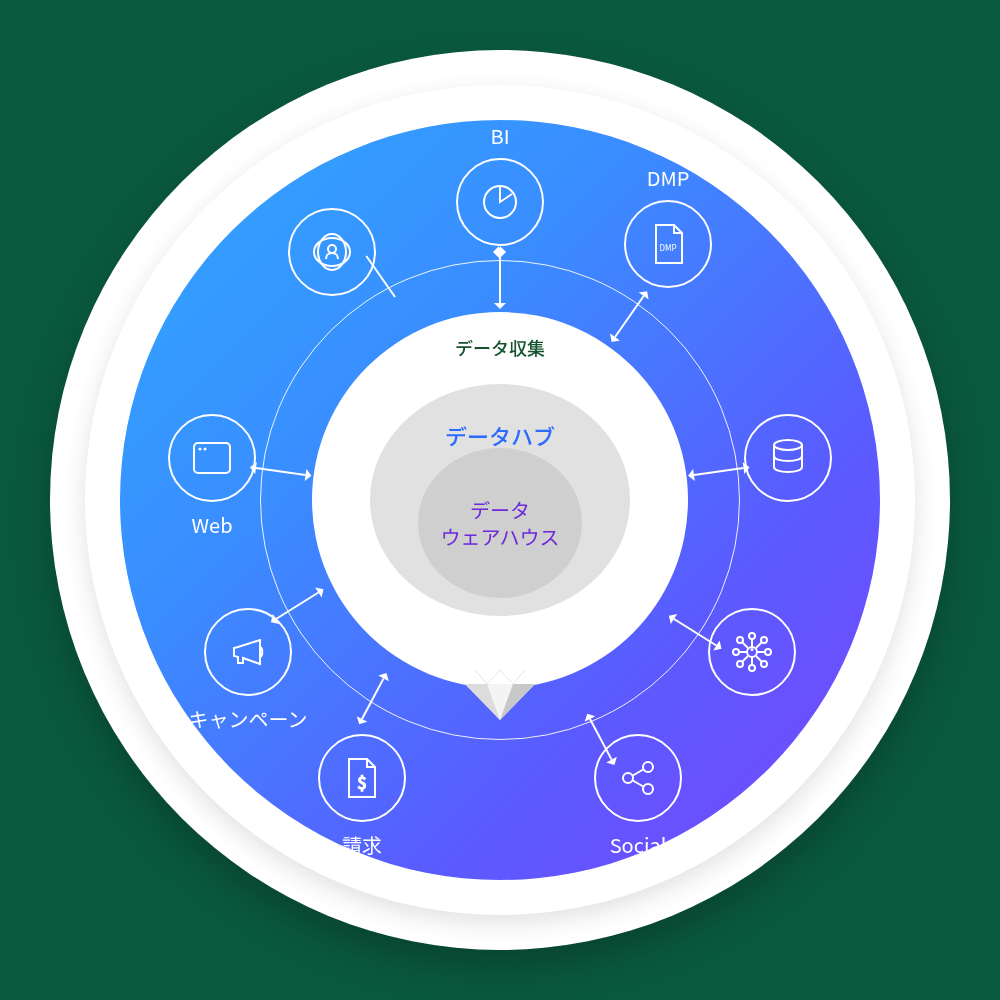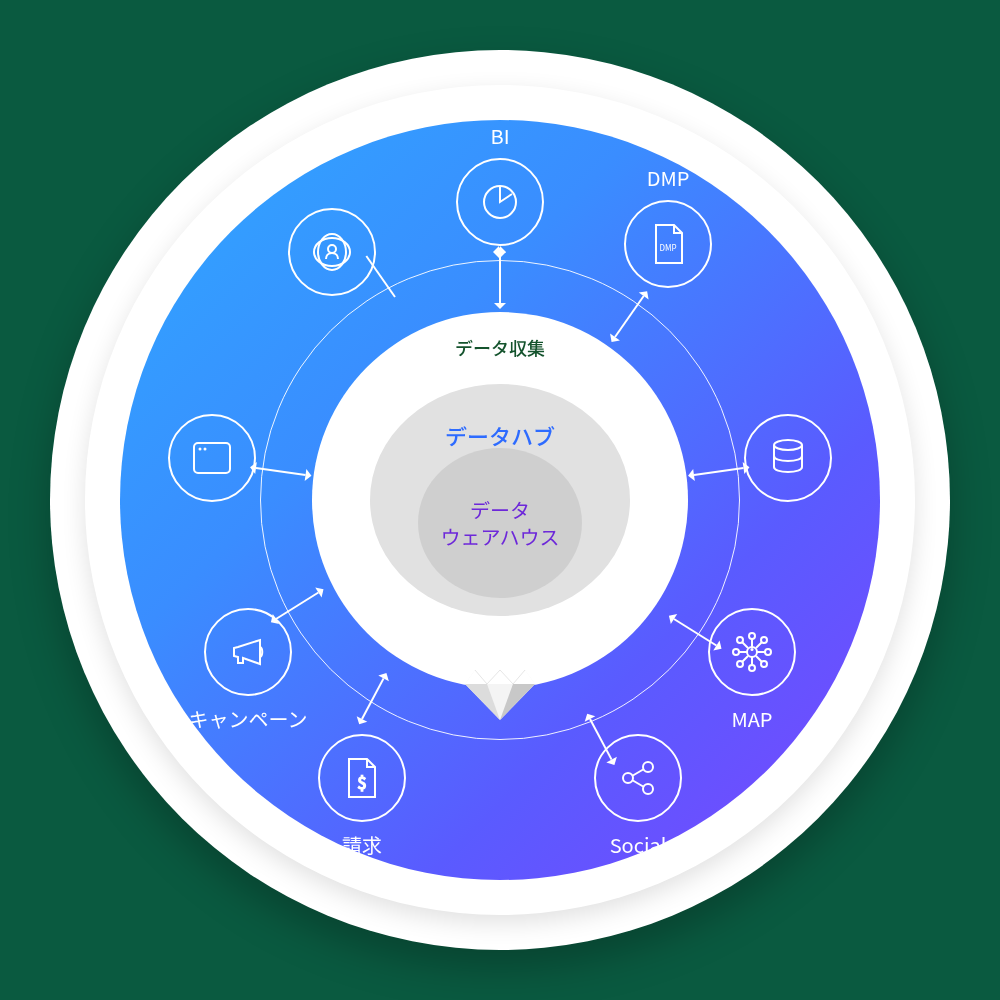--- a/index.html
+++ b/index.html
@@ -165,20 +165,21 @@
   <div class="ico" data-name="file-dmp-icon">
     <svg width="40" height="46" viewBox="0 0 40 46">
       <path d="M8 4h18l8 8v30H8z"></path>
       <path d="M26 4v8h8"></path>
       <text x="20" y="30" text-anchor="middle" font-size="8" fill="#fff" stroke="none">DMP</text>
     </svg>
   </div>
 </div>
 
 <div class="node" style="left:212px;top:458px;" data-name="node-web">
+  <div class="lbl bottom" data-name="node-web-label">Web</div>
   <div class="ico" data-name="browser-window-icon">
     <svg width="44" height="38" viewBox="0 0 44 38">
       <rect x="4" y="4" width="36" height="30" rx="4"></rect>
       <circle cx="10" cy="10" r="1.5" fill="#fff" stroke="none"></circle>
       <circle cx="15" cy="10" r="1.5" fill="#fff" stroke="none"></circle>
     </svg>
   </div>
 </div>
 
 <div class="node" style="left:788px;top:458px;" data-name="node-dwh">
@@ -195,21 +196,20 @@
   <div class="lbl bottom" data-name="node-campaign-label">キャンペーン</div>
   <div class="ico" data-name="megaphone-icon">
     <svg width="44" height="40" viewBox="0 0 44 40">
       <path d="M8 16v8l4 1v6h5v-5l17 6V8L12 15z"></path>
       <path d="M34 15c3 1 3 9 0 10"></path>
     </svg>
   </div>
 </div>
 
 <div class="node" style="left:752px;top:652px;" data-name="node-map">
-  <div class="lbl bottom" data-name="node-map-label">MAP</div>
   <div class="ico" data-name="network-hub-icon">
     <svg width="46" height="46" viewBox="0 0 46 46">
       <circle cx="23" cy="23" r="5"></circle>
       <circle cx="23" cy="20.5" r="1.5" fill="#fff" stroke="none"></circle>
       <circle cx="23" cy="7" r="3"></circle>
       <circle cx="23" cy="39" r="3"></circle>
       <circle cx="7" cy="23" r="3"></circle>
       <circle cx="39" cy="23" r="3"></circle>
       <circle cx="11" cy="11" r="3"></circle>
       <circle cx="35" cy="11" r="3"></circle>

